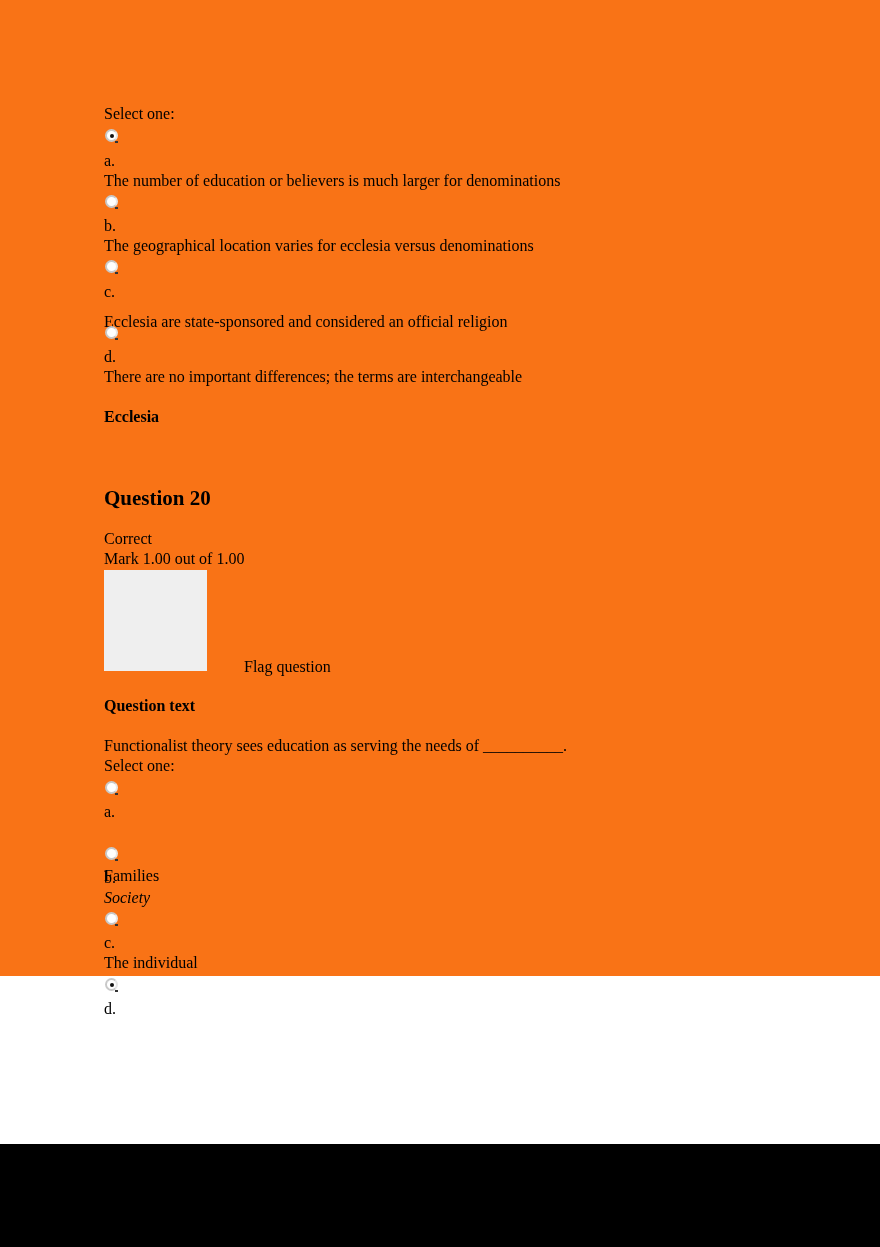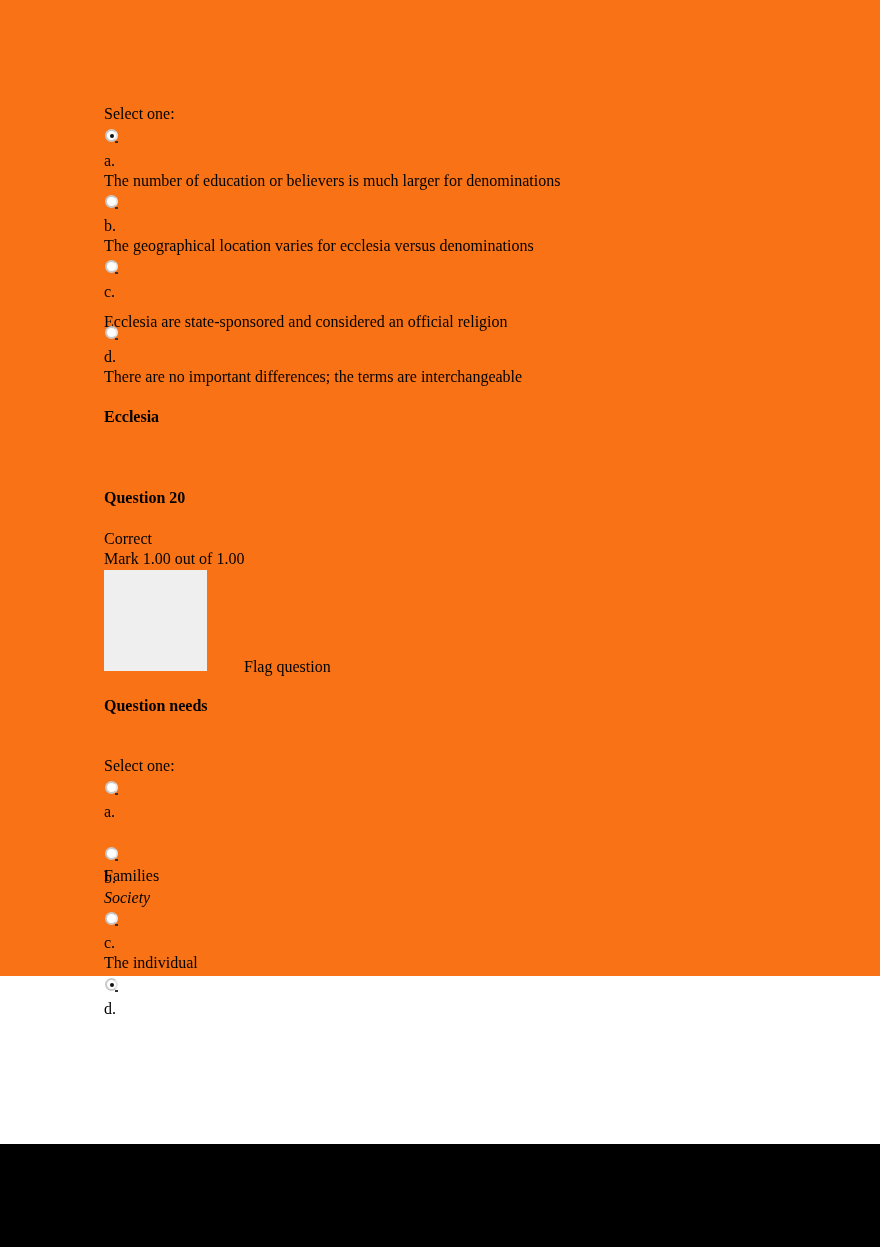--- a/index.html
+++ b/index.html
@@ -35,21 +35,21 @@
     }
     .abs {
       position: absolute;
       left: 104px;
       white-space: nowrap;
       line-height: 20px;
     }
     .bold { font-weight: bold; }
     .h3 {
       font-weight: bold;
-      font-size: 16px;
+      font-size: 21px;
       line-height: 24px;
     }
     .radio {
       position: absolute;
       left: 105px;
       width: 13px;
       height: 13px;
       border-radius: 50%;
       box-sizing: border-box;
       border: 2px solid #c8c8c8;
@@ -110,21 +110,22 @@
 
   <div class="abs bold" style="top:407px;">Ecclesia</div>
 
   <div class="abs h3" style="top:486px;">Question 20</div>
   <div class="abs" style="top:529px;">Correct</div>
   <div class="abs" style="top:549px;">Mark 1.00 out of 1.00</div>
 
   <div class="flagbox"></div>
   <div class="abs" style="left:208px; top:657px;margin-left:36px;">Flag question</div>
 
-  <div class="abs bold" style="top:696px;">Question needs</div>
+  <div class="abs bold" style="top:696px;">Question text</div>
+  <div class="abs" style="top:736px;">Functionalist theory sees education as serving the needs of __________.</div>
   <div class="abs" style="top:756px;">Select one:</div>
 
   <div class="radio" style="top:781px;"></div>
   <div class="abs" style="top:802px;">a.</div>
   <div class="abs" style="top:822px;margin-top:44px;">Families</div>
 
   <div class="radio" style="top:847px;"></div>
   <div class="abs" style="top:868px;">b.</div>
   <div class="abs" style="top:888px;font-style:italic;">Society</div>
 

